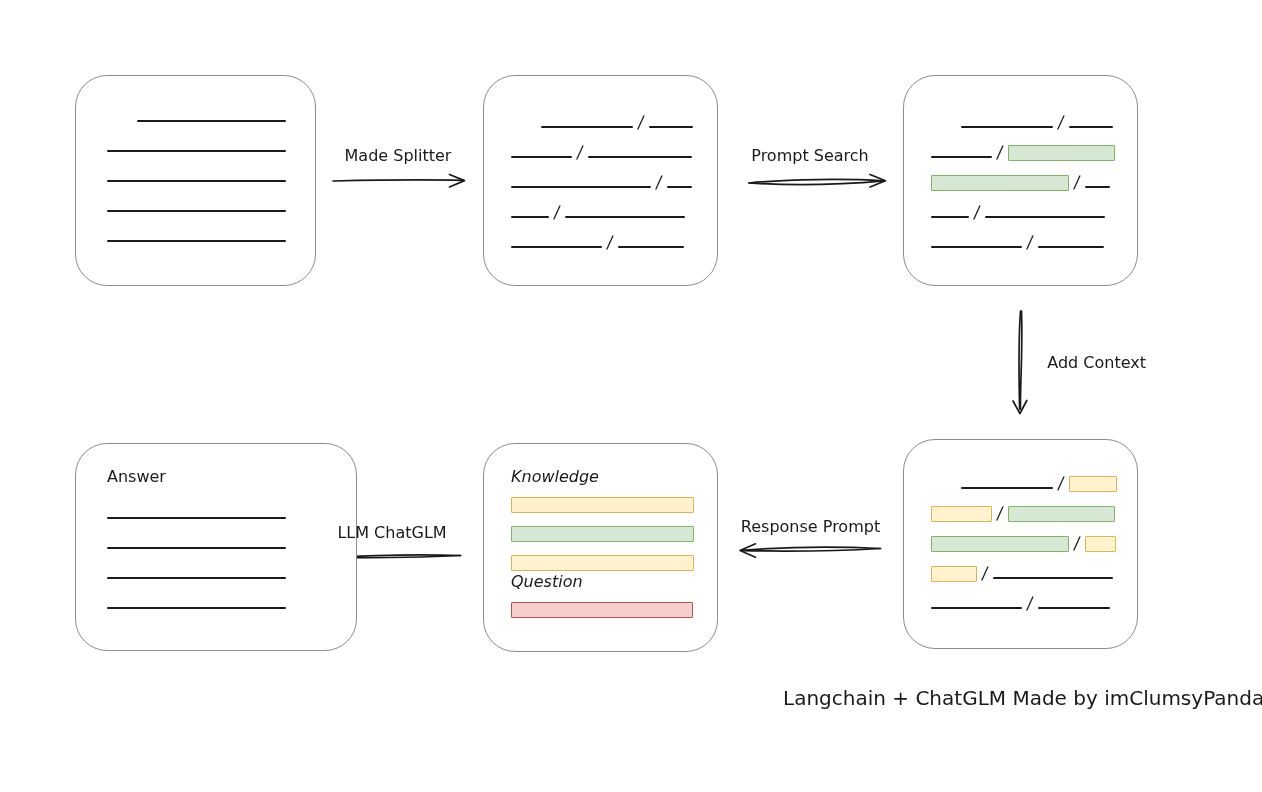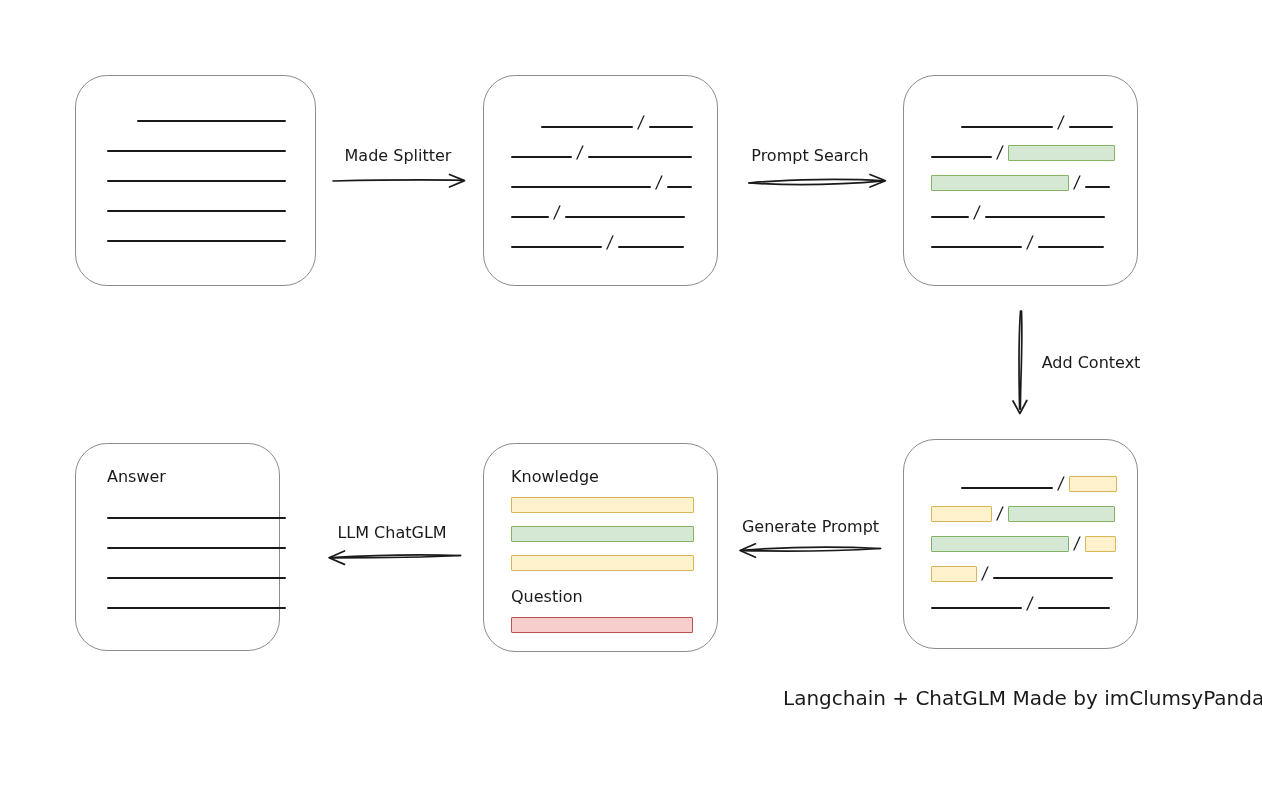--- a/index.html
+++ b/index.html
@@ -51,25 +51,25 @@
     margin: 0 5px 1px 5px;
     transform: skewX(-8deg);
     font-weight: 500;
     color: var(--ink, #1a1a1a);
   }
   .box-title {
     font-size: 16px;
     line-height: 22px;
     color: var(--ink, #1a1a1a);
   }
-  .prompt-inner { position: absolute; inset: 0; padding: 22px 20px 0 27px; box-sizing: border-box; }
+  .prompt-inner { position: absolute; inset: 0; padding: 22px 20px 0 27px; box-sizing: border-box; font-style: italic; }
   .bars .bar { box-sizing: border-box; height: 16px; border-radius: 1px; margin-top: 13px; }
   .bars .bar:first-child { margin-top: 9px; }
   .bars-question .bar:first-child { margin-top: 9px; }
-  .question-title { margin-top: 15px; }
+  .question-title { }
   .answer-inner { position: absolute; inset: 0; padding: 22px 20px 0 31px; box-sizing: border-box; }
   .answer-rows { margin-top: 5px; }
   .arrow-label {
     position: absolute;
     font-size: 16px;
     line-height: 22px;
     text-align: center;
     color: var(--ink, #1a1a1a);
     white-space: nowrap;
   }
@@ -240,21 +240,21 @@
           <div class="bar seg-green" style="width: 183px;"></div>
           <div class="bar seg-yellow" style="width: 183px;"></div>
         </div>
       <div class="box-title question-title">Question</div>
       <div class="bars bars-question">
           <div class="bar seg-red" style="width: 182px;"></div>
         </div>
     </div>
   </div>
 
-  <div class="box" style="left:75px; top:443px; width:205px; height:208px;">
+  <div class="box" style="left:75px; top:443px; width:282px; height:208px;">
     <div class="answer-inner">
       <div class="box-title">Answer</div>
       <div class="answer-rows">
           <div class="chunk-row">
             <span class="seg seg-line" style="width: 179px;"></span>
           </div>
           <div class="chunk-row">
             <span class="seg seg-line" style="width: 179px;"></span>
           </div>
           <div class="chunk-row">
@@ -262,19 +262,19 @@
           </div>
           <div class="chunk-row">
             <span class="seg seg-line" style="width: 179px;"></span>
           </div>
         </div>
     </div>
   </div>
 
   <div class="arrow-label" style="left:333px; top:145px; width:130px;">Made Splitter</div>
   <div class="arrow-label" style="left:745px; top:145px; width:130px;">Prompt Search</div>
-  <div class="arrow-label" style="left:1036px; top:352px; width:110px; text-align:center;">Add Context</div>
-  <div class="arrow-label" style="left:733px; top:516px; width:155px;">Generate Prompt</div>
+  <div class="arrow-label" style="left:1036px; top:352px; width:110px; text-align:right;">Add Context</div>
+  <div class="arrow-label" style="left:733px; top:516px; width:155px;">Response Prompt</div>
   <div class="arrow-label" style="left:328px; top:522px; width:128px;">LLM ChatGLM</div>
 
   <div class="credit">Langchain + ChatGLM Made by imClumsyPanda</div>
 
 </div>
 
 </body></html>

